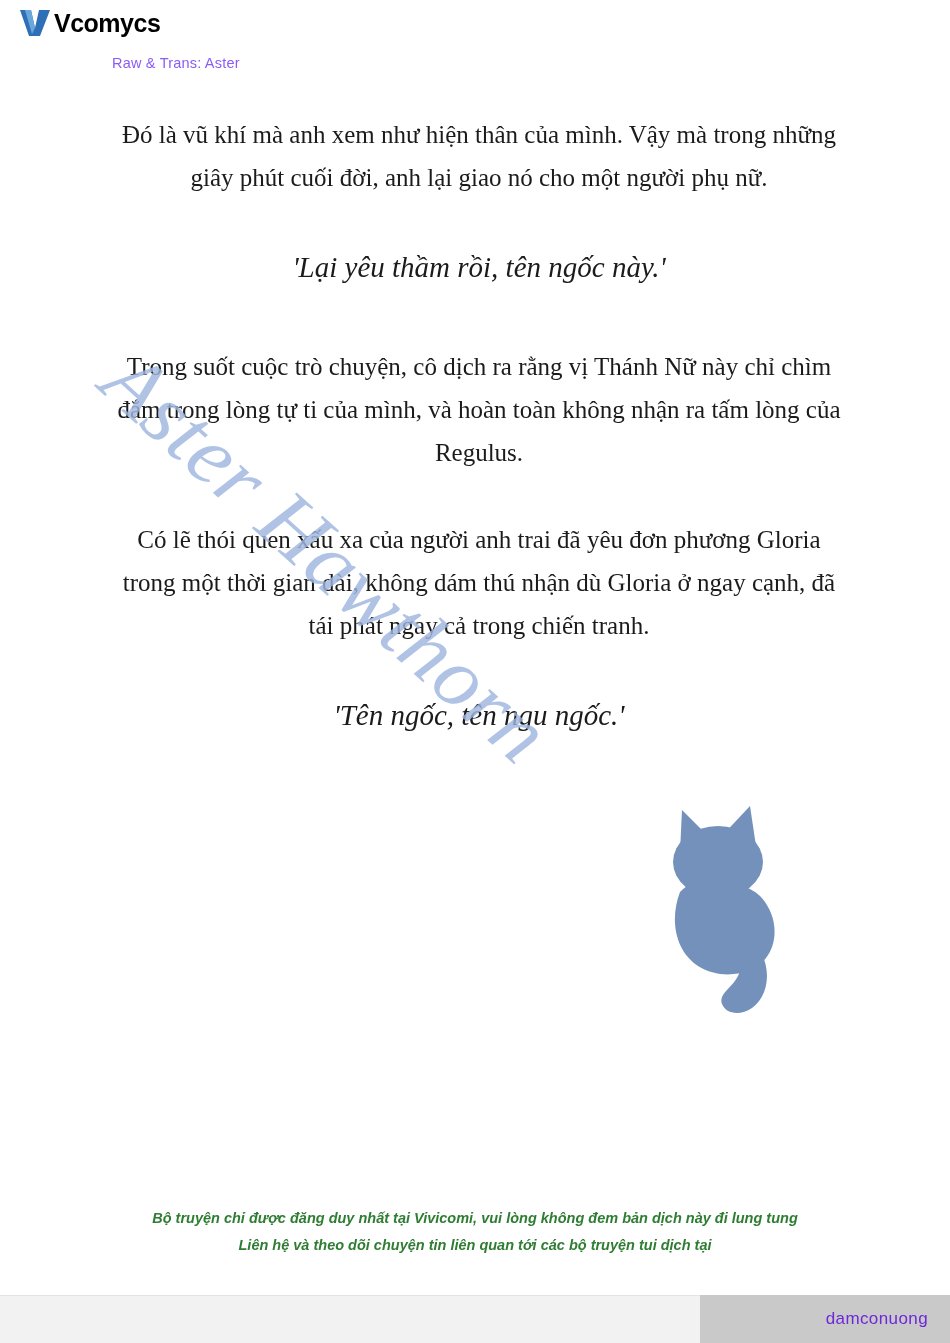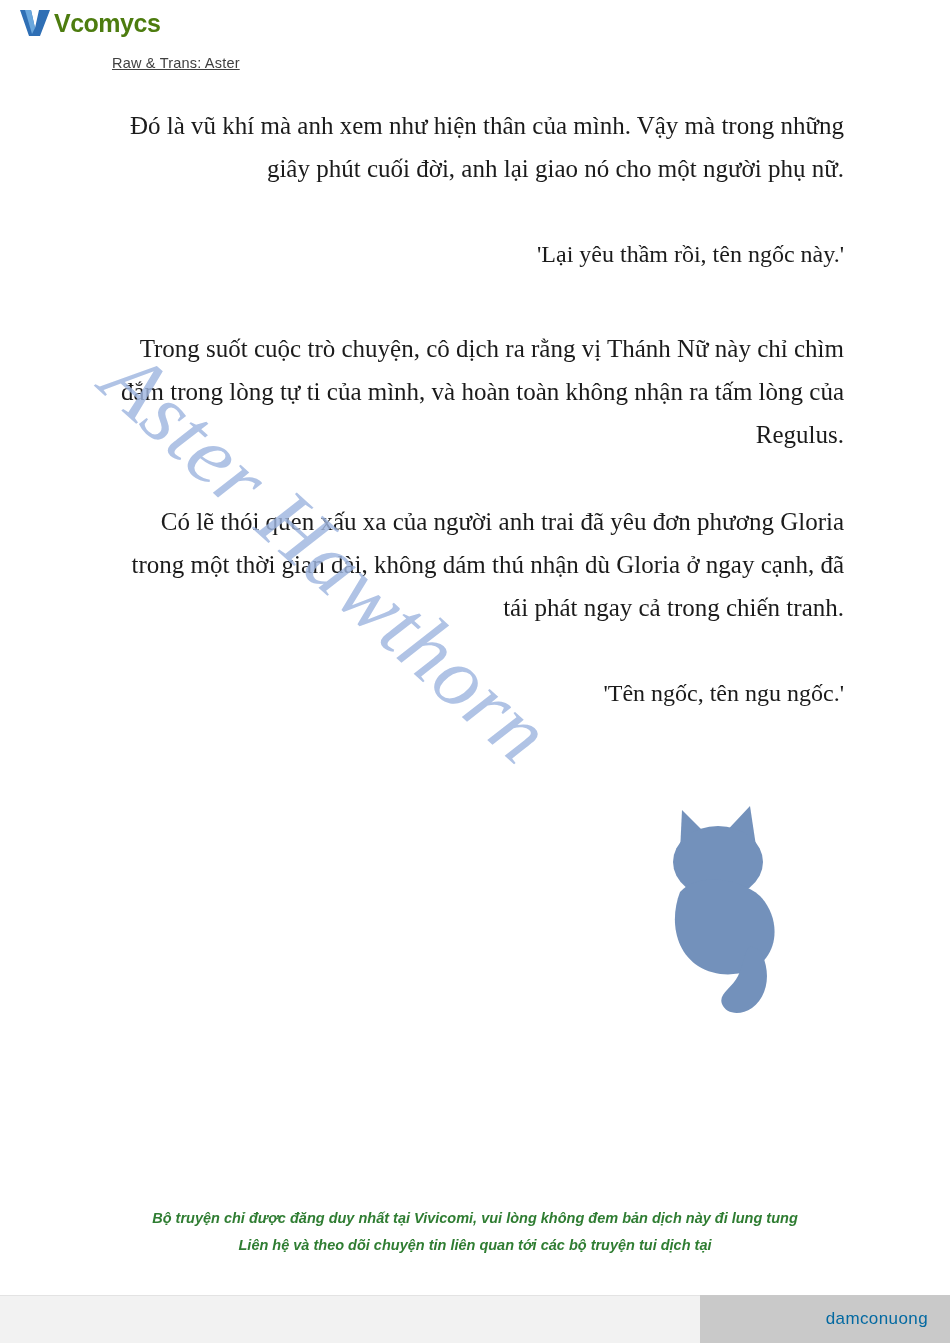--- a/index.html
+++ b/index.html
@@ -23,42 +23,42 @@
     background: #ffffff;
   }
 
   
   .header {
     position: absolute;
     left: 112px;
     top: 55px;
     font-family: "Liberation Sans", sans-serif;
     font-size: 14.5px;
-    color: #404040;
+    color: #8b5cf6;
     letter-spacing: 0.2px;
-    text-decoration: underline;
   }
 
   
   .content {
     position: absolute;
     left: 114px;
     top: 104px;
     width: 730px;
   }
   .para {
     font-family: "Liberation Serif", serif;
     font-size: 25px;
     line-height: 1.72;
     color: #1b1b1b;
-    margin: 0 0 44px 0;
-    text-align: right;
+    margin: 9px 0 44px 0;
+    text-align: center;
   }
   .para.italic {
-    font-size: 24px;
+    font-style: italic;
+    font-size: 29px;
     margin-bottom: 52px;
   }
   .para.gap-top {
     margin-top: 10px;
   }
 
   
   .watermark {
     position: absolute;
     left: 150px;
@@ -123,33 +123,33 @@
   }
   .logo .v-mark {
     width: 34px;
     height: 30px;
     position: relative;
     margin-right: 2px;
   }
   .logo .logo-text {
     font-size: 25px;
     font-weight: bold;
-    color: #4d7c0f;
+    color: #000000;
     letter-spacing: -0.5px;
     line-height: 1;
     position: relative;
     top: -2px;
   }
   .brand-right {
     position: absolute;
     right: 22px;
     top: 14px;
     font-family: "Liberation Sans", sans-serif;
     font-size: 17px;
-    color: #0369a1;
+    color: #6d28d9;
     letter-spacing: 0.4px;
   }
   .brand-right-wrap {
     position: absolute;
     right: 0;
     top: 1295px;
     width: 250px;
     height: 48px;
     background: #c9c9c9;
   }

